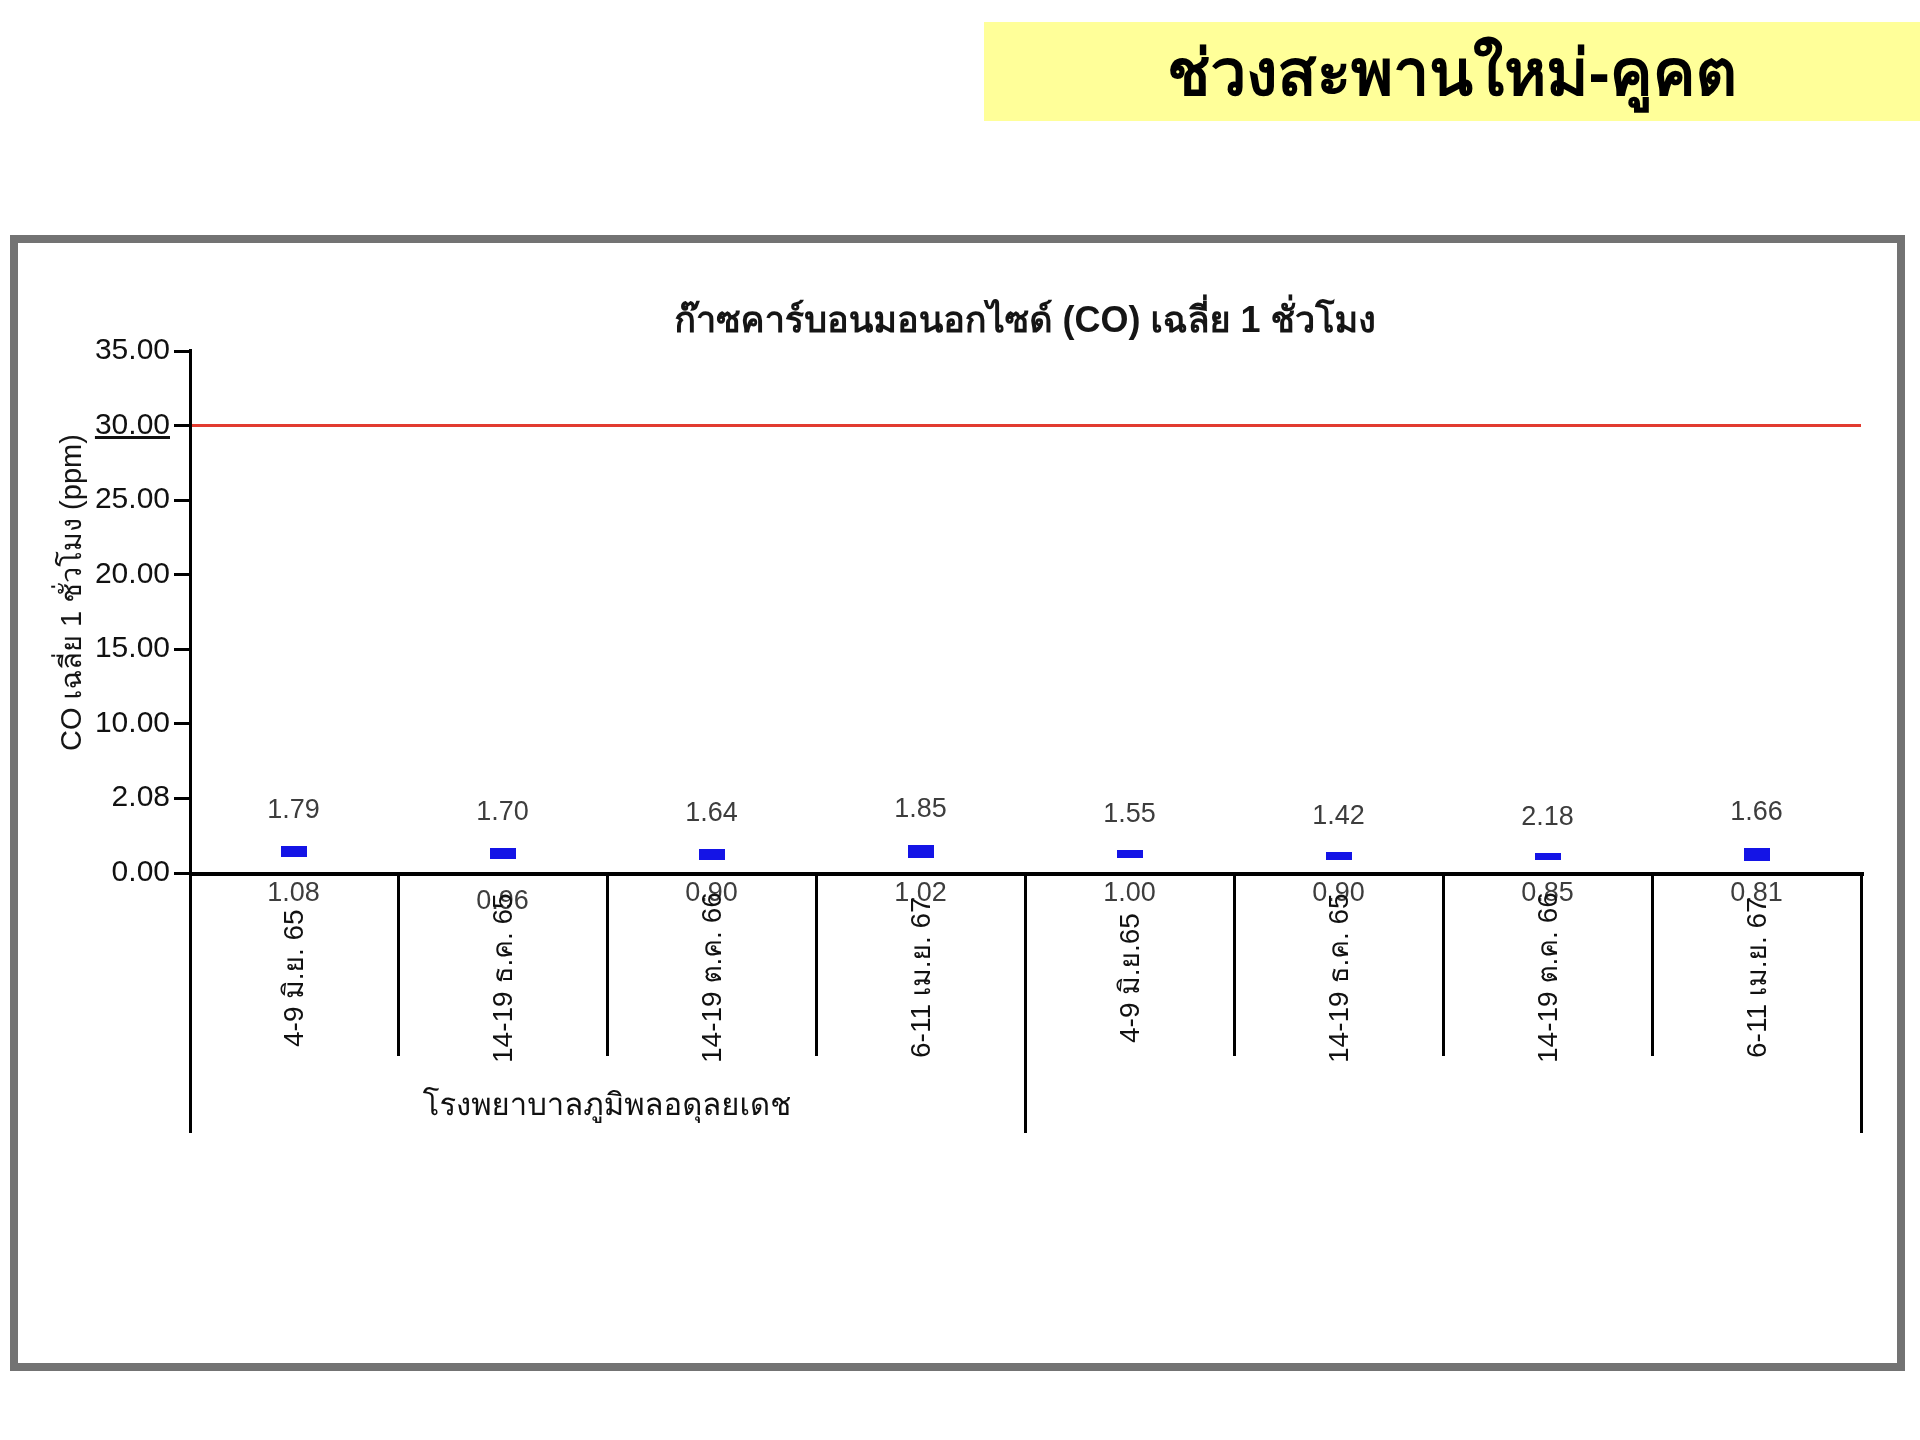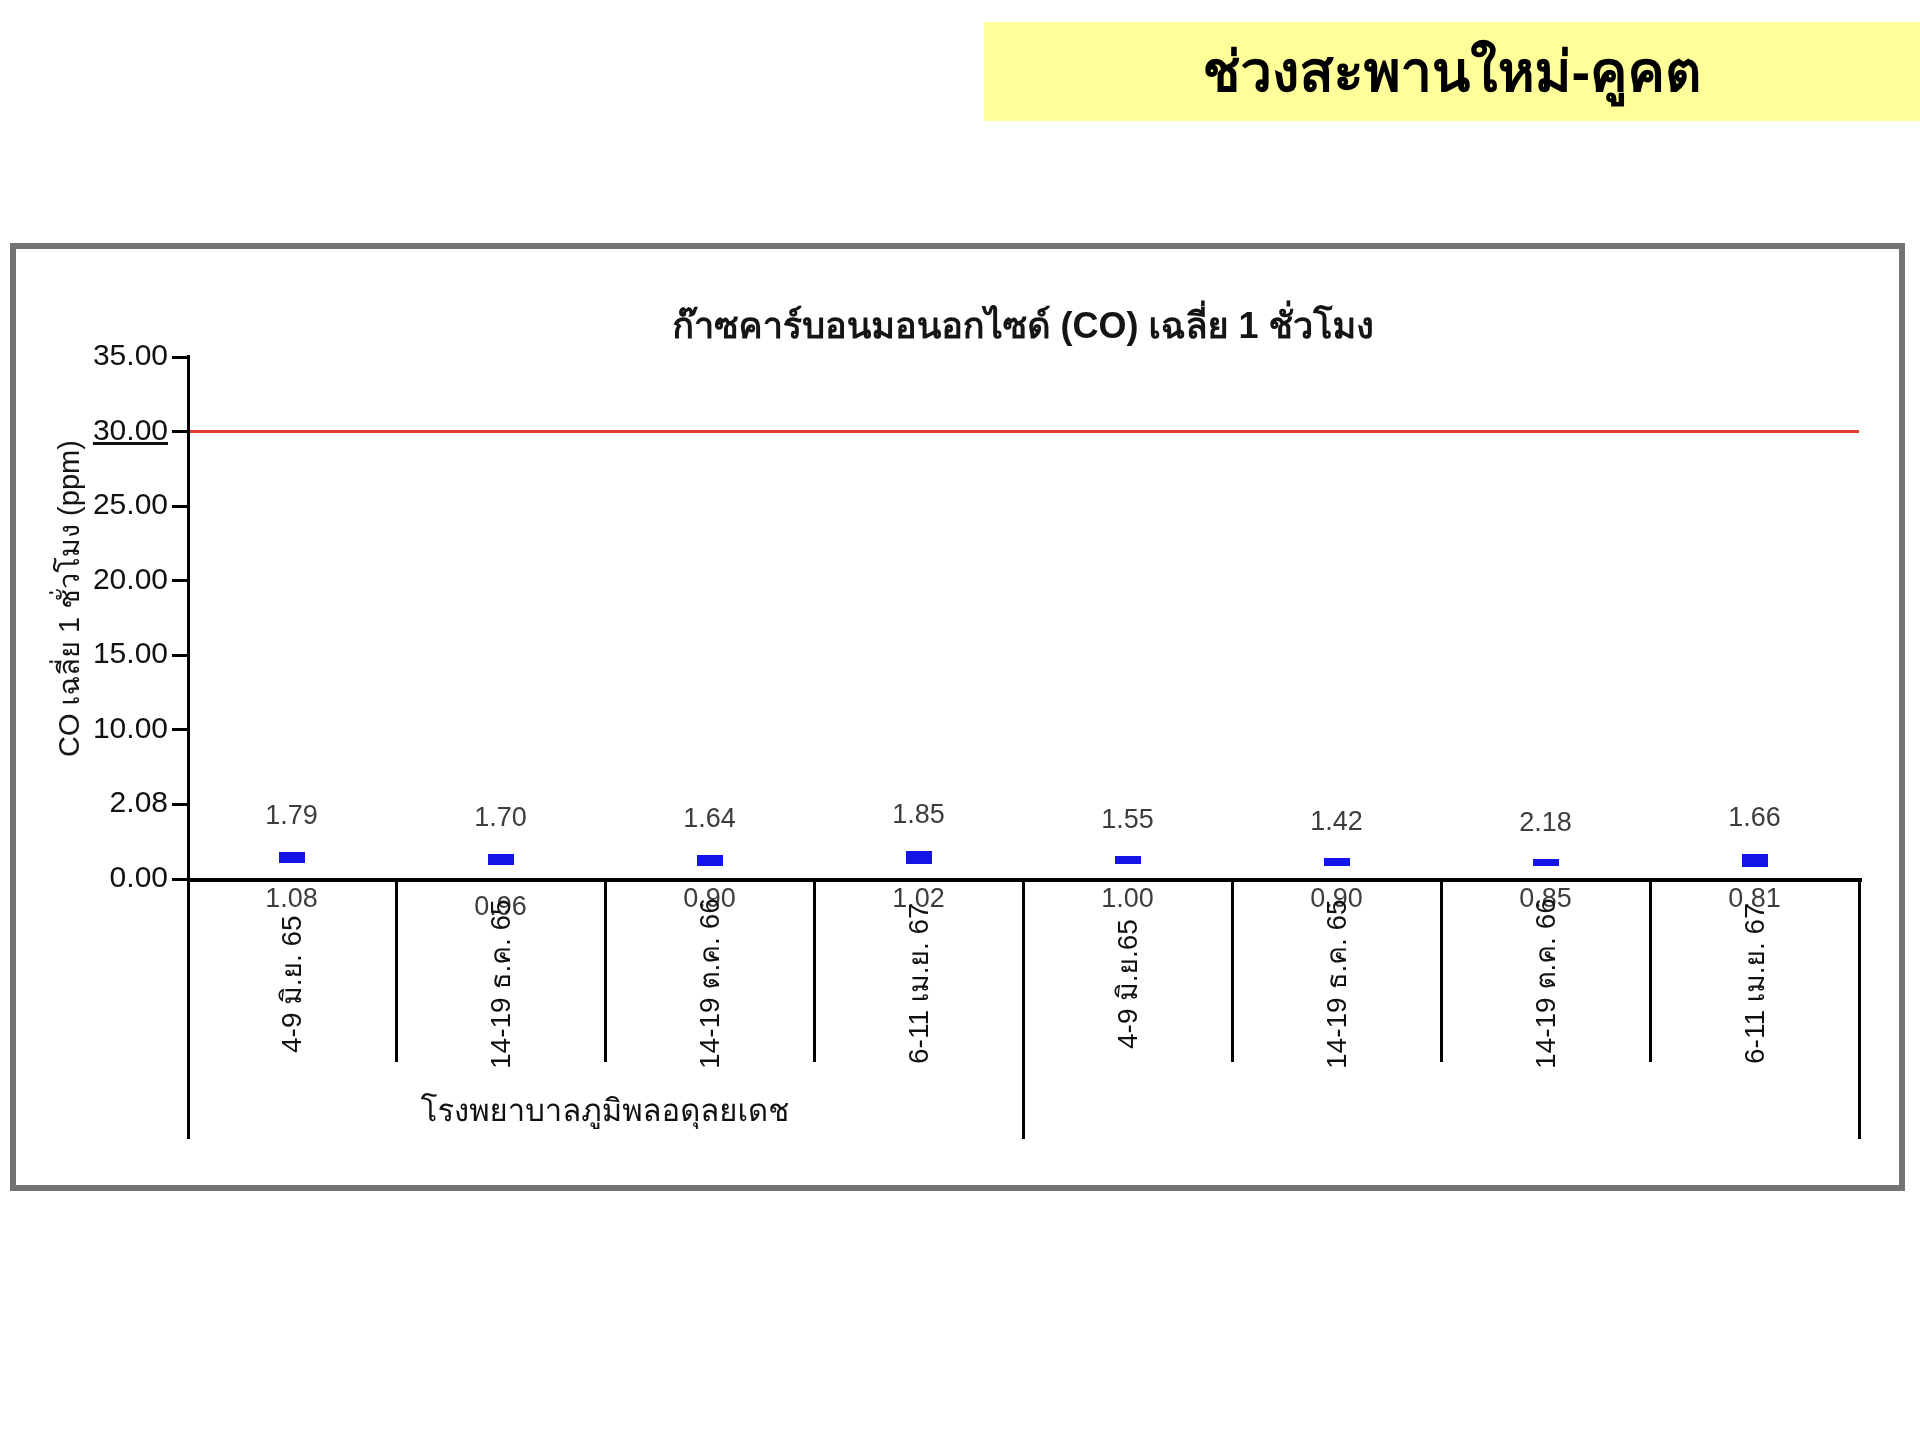--- a/index.html
+++ b/index.html
@@ -6,24 +6,24 @@
   html,body { background:#ffffff; }
   body {
     width:1920px; height:1440px; position:relative;
     font-family:"Liberation Sans", sans-serif; color:#111;
     overflow:hidden;
   }
   .banner {
     position:absolute; left:984px; top:22px; width:936px; height:99px;
     background:#ffff99; display:flex; align-items:center; justify-content:center;
   }
-  .banner-text { font-size:56px; font-weight:bold; color:#000; }
+  .banner-text { font-size:64px; font-weight:bold; color:#000; }
   .chart-box {
-    position:absolute; left:10px; top:243px; width:1895px; height:948px;
-    border:6px solid #737373; background:#fff;
+    position:absolute; left:10px; top:235px; width:1895px; height:1136px;
+    border:8px solid #737373; background:#fff;
   }
   .chart-title {
     position:absolute; left:171px; top:48px; width:1672px;
     text-align:center; font-size:36px; font-weight:bold; color:#151515;
   }
   .y-axis-title {
     position:absolute; left:22px; top:200px; width:62px; height:300px;
     writing-mode:vertical-rl; transform:rotate(180deg);
     display:flex; align-items:center; justify-content:center;
     font-size:29px; color:#151515; white-space:nowrap;

